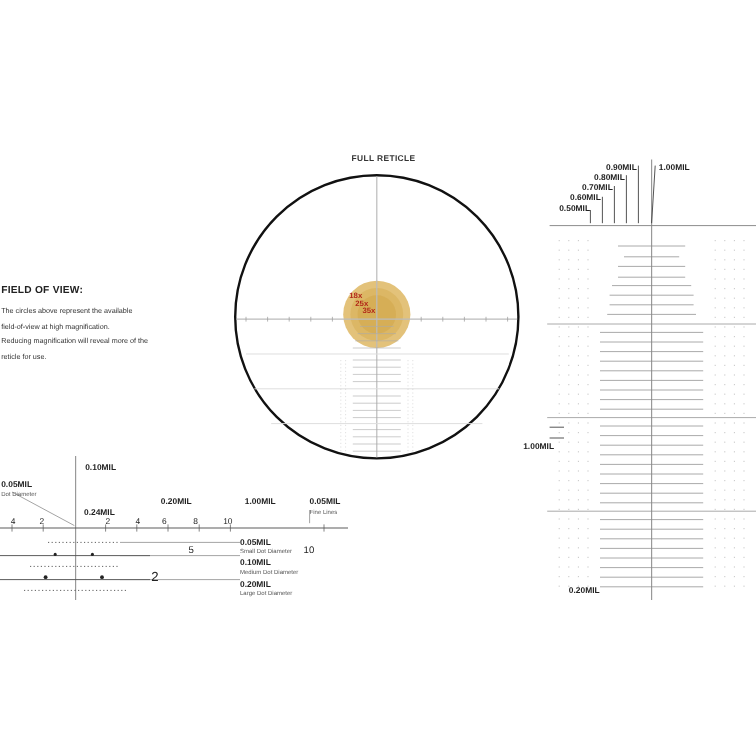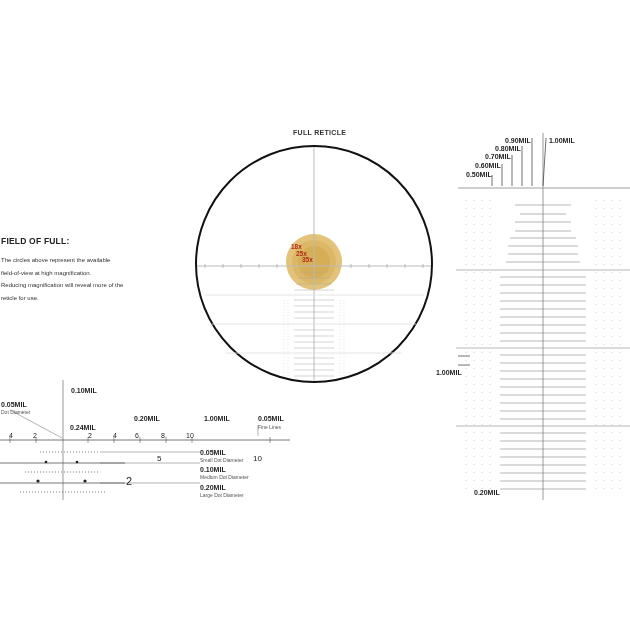--- a/index.html
+++ b/index.html
@@ -167,21 +167,21 @@
     <polyline points="100,483 200,483"></polyline>
     <line x1="10" y1="410" x2="62" y2="438"></line>
     <line x1="258" y1="425" x2="258" y2="436"></line>
   </g>
 </svg>
 
 <div class="abs mag" style="left:291px;top:243px;">18x</div>
 <div class="abs mag" style="left:296px;top:250px;">25x</div>
 <div class="abs mag" style="left:302px;top:256px;">35x</div>
 
-<div class="abs fov-title" style="left:1px;top:236px;">FIELD OF FULL:</div>
+<div class="abs fov-title" style="left:1px;top:236px;">FIELD OF VIEW:</div>
 <div class="abs fov-text" style="left:1px;top:254px;width:200px;">
   <div>The circles above represent the available</div>
   <div>field-of-view at high magnification.</div>
   <div>Reducing magnification will reveal more of the</div>
   <div>reticle for use.</div>
 </div>
 
 <div class="abs lbl" style="left:466px;top:171px;">0.50MIL</div>
 <div class="abs lbl" style="left:475px;top:162px;">0.60MIL</div>
 <div class="abs lbl" style="left:485px;top:153px;">0.70MIL</div>

